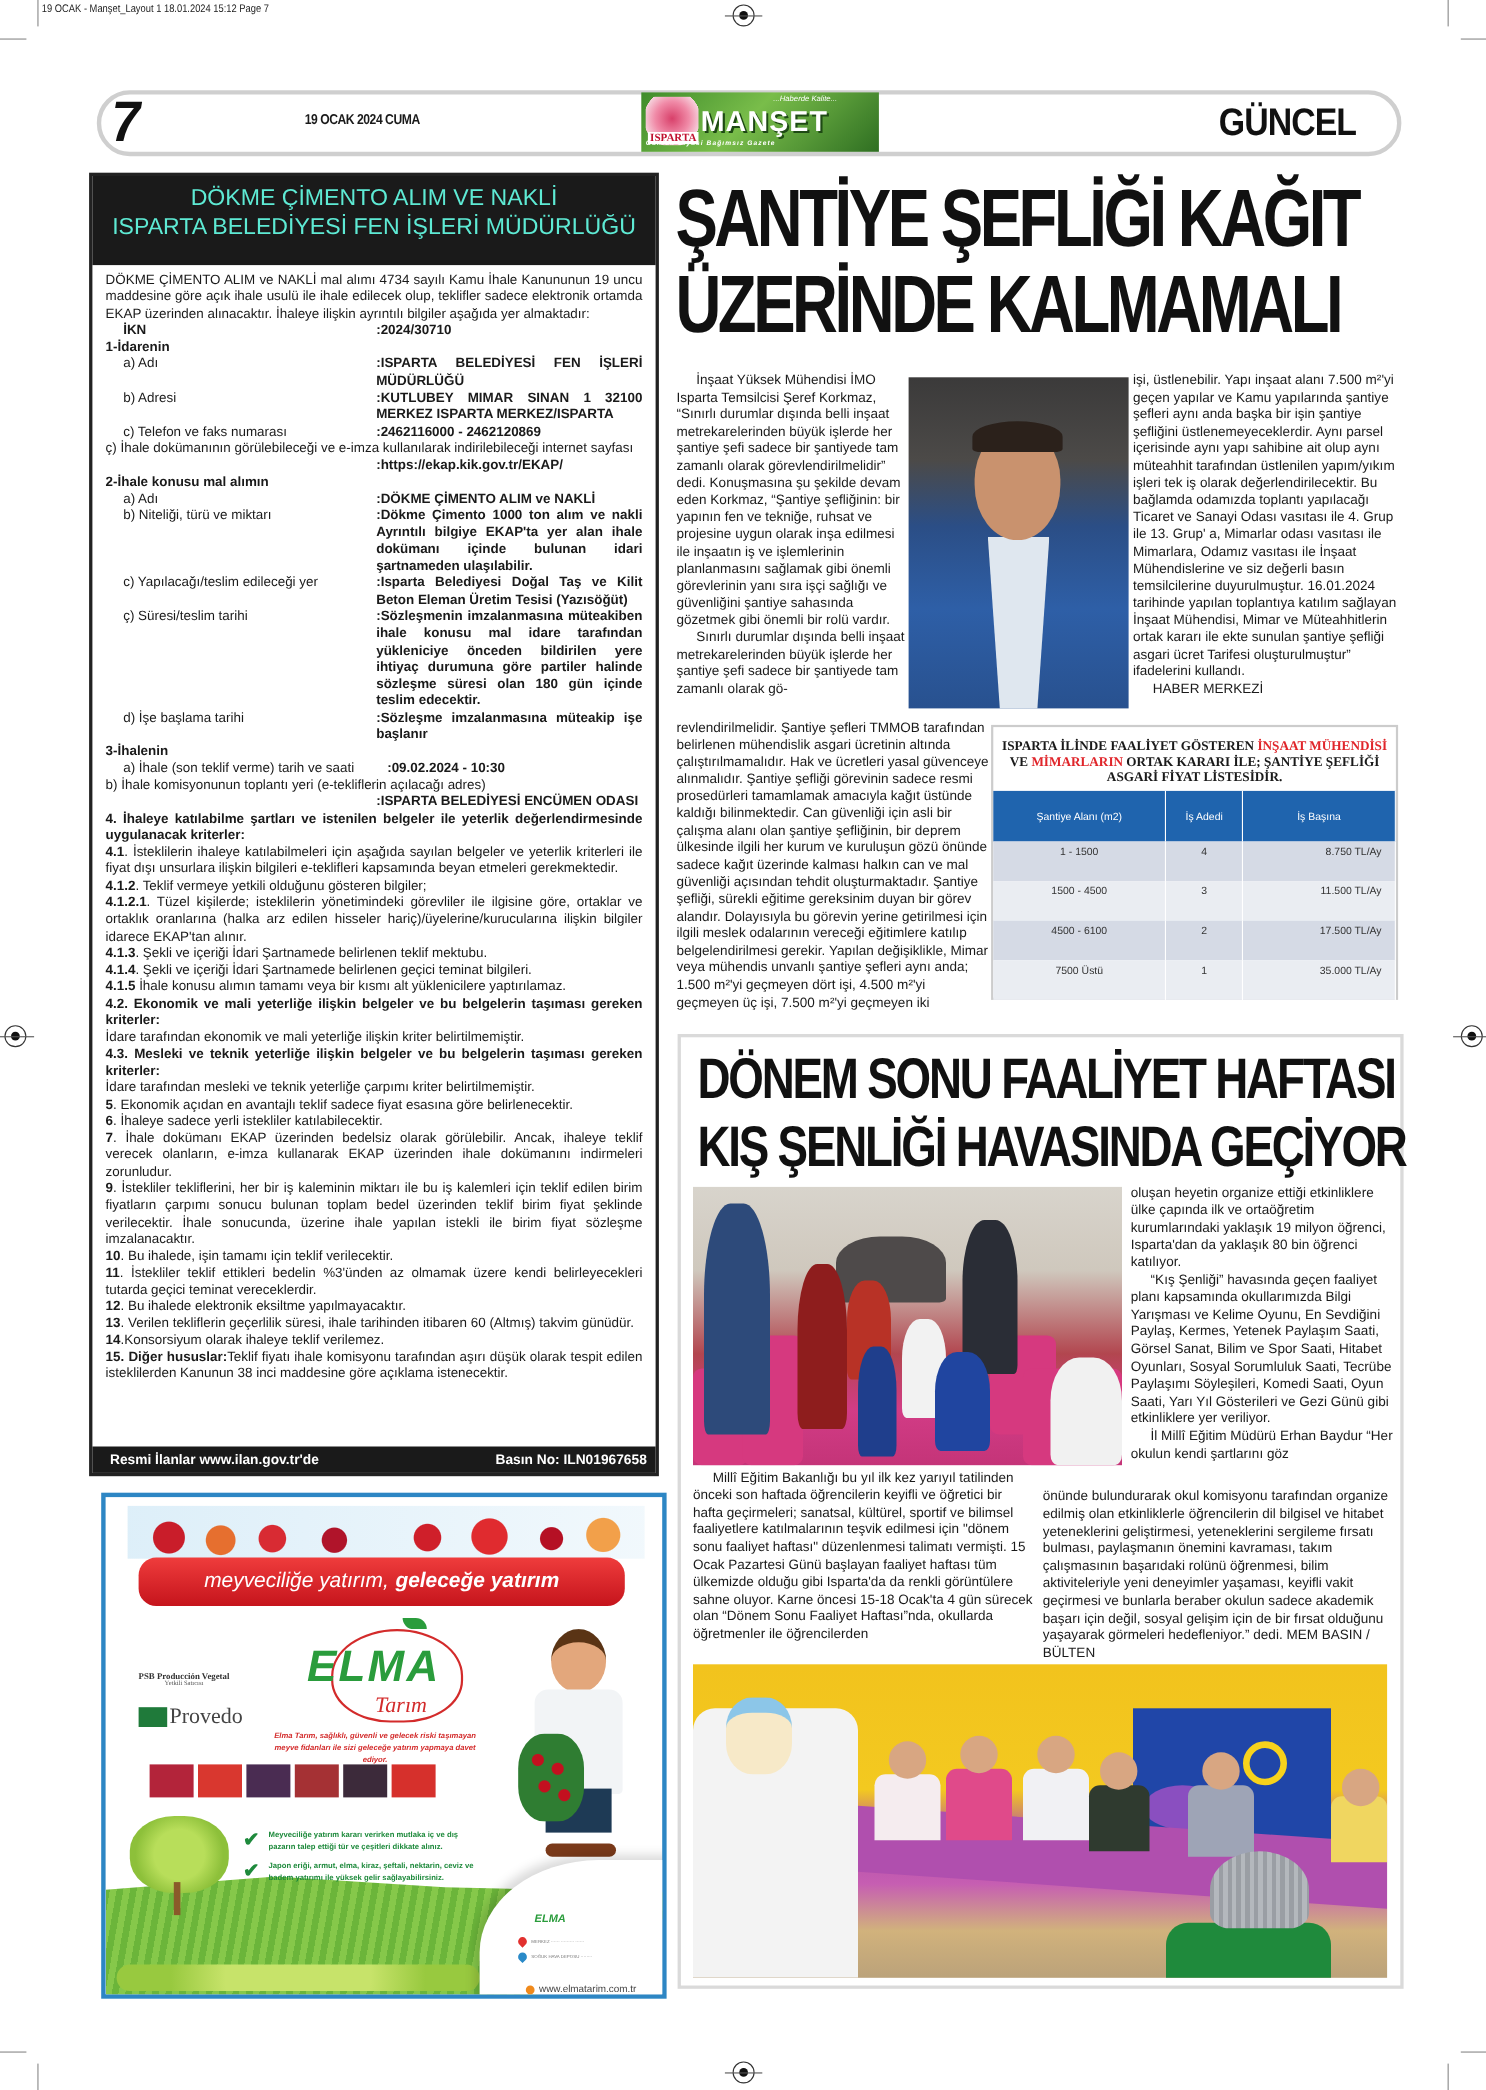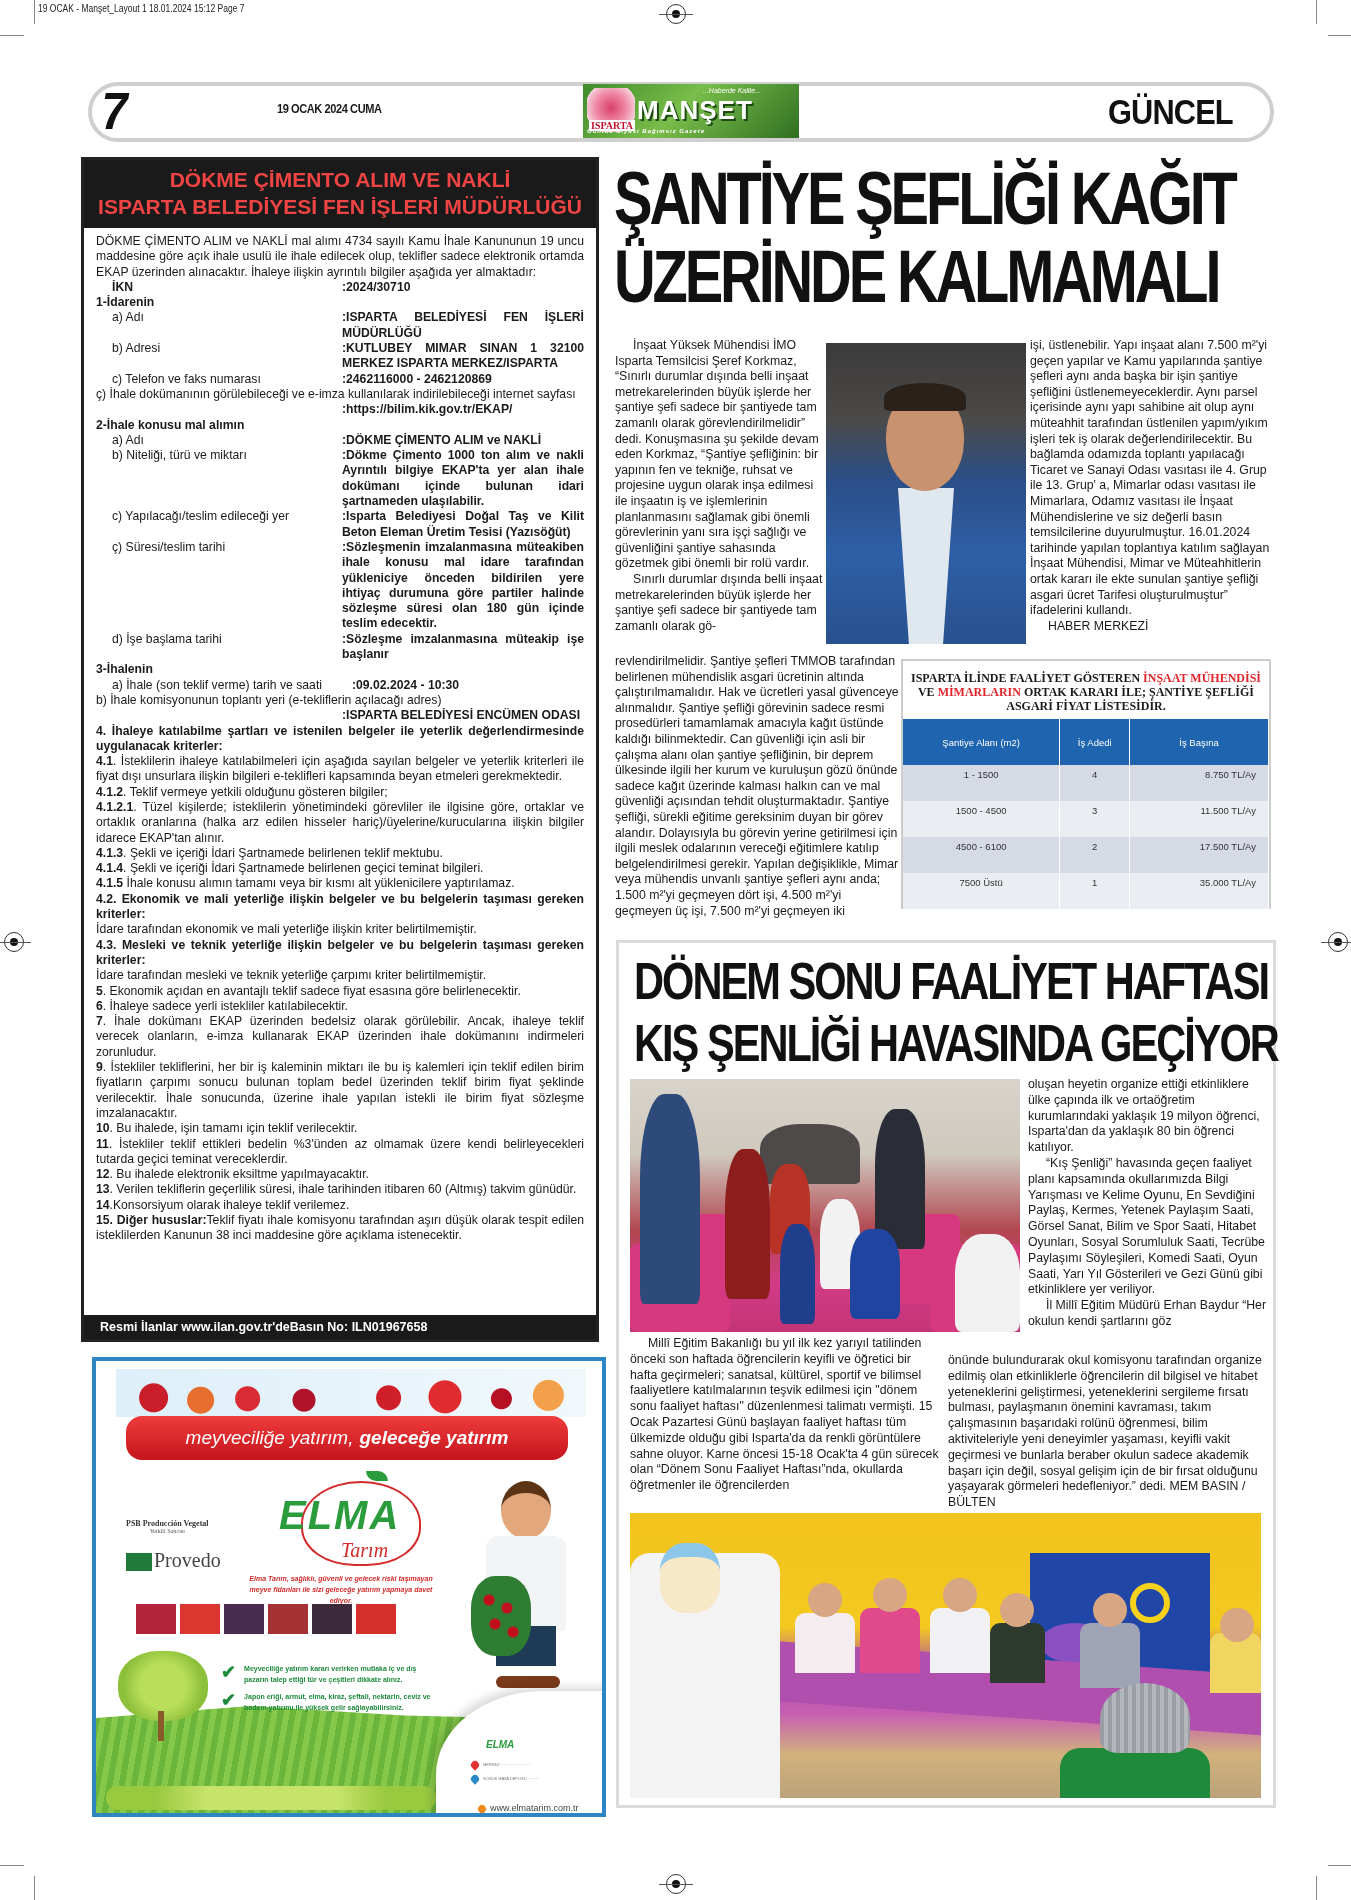--- a/index.html
+++ b/index.html
@@ -19,27 +19,27 @@
   .logo { position: absolute; left: 583px; top: 84px; width: 216px; height: 54px; background: linear-gradient(135deg, #3f8c2b 0%, #79bd4a 45%, #2f6f22 100%); overflow: hidden; }
   .logo-rose { position: absolute; left: 4px; top: 4px; width: 48px; height: 44px; background: radial-gradient(circle at 50% 45%, #d8406a 0%, #f08aa7 45%, #f6d0db 75%, transparent 76%); }
   .logo-isparta { position: absolute; left: 6px; top: 36px; font-family: "Liberation Serif", serif; font-size: 10px; font-weight: bold; color: #c0112f; background: #fff; padding: 0 2px; }
   .logo-manset { position: absolute; left: 54px; top: 6px; font-family: "Liberation Sans", sans-serif; font-weight: bold; font-size: 26px; color: #fff; letter-spacing: 1px; text-shadow: 2px 2px 0 #1e4a14; line-height: 40px; }
   .logo-tag { position: absolute; left: 120px; top: 3px; font-size: 7px; font-style: italic; color: #fff; }
   .logo-sub { position: absolute; left: 4px; top: 44px; font-size: 6px; color: #fff; letter-spacing: 1px; font-style: italic; font-weight: bold; }
   .section-name { position: absolute; left: 1108px; top: 92px; font-size: 35px; font-weight: bold; color: #111; letter-spacing: -1px; transform: scaleX(0.88); transform-origin: left; }
 
   
   .notice { position: absolute; left: 81px; top: 157px; width: 518px; height: 1185px; border: 3px solid #222; background: #fff; }
-  .notice-head { background: #1a1a1a; color: #ef4444; text-align: center; font-weight: bold; font-size: 21px; line-height: 27px; padding: 6px 4px 8px; }
+  .notice-head { background: #1a1a1a; color: #5eead4; text-align: center; font-weight: normal; font-size: 21px; line-height: 27px; padding: 6px 4px 21px; }
   .notice-body { padding: 6px 12px 0 12px; font-size: 12.2px; line-height: 15.3px; text-align: justify; }
   .row { display: flex; }
   .row .lbl { width: 230px; flex: 0 0 230px; margin-left: 16px; }
   .row .val { flex: 1; font-weight: bold; }
   .b { font-weight: bold; }
-  .notice-foot { position: absolute; left: 0; right: 0; bottom: 0; height: 24px; background: #1a1a1a; color: #fff; font-weight: bold; font-size: 12.5px; display: flex; align-items: center; padding: 0 8px 0 16px; }
+  .notice-foot { position: absolute; left: 0; right: 0; bottom: 0; height: 24px; background: #1a1a1a; color: #fff; font-weight: bold; font-size: 12.5px; display: flex; justify-content: space-between; align-items: center; padding: 0 8px 0 16px; }
 
   
   .ad { position: absolute; left: 92px; top: 1357px; width: 514px; height: 460px; border: 4px solid #2d86c4; background: #fff; overflow: hidden; }
   .ad-fruits { position: absolute; left: 20px; top: 8px; width: 470px; height: 48px; background: radial-gradient(circle at 8% 60%, #c91d2a 0 14px, transparent 15px), radial-gradient(circle at 18% 65%, #e66f2f 0 13px, transparent 14px), radial-gradient(circle at 28% 62%, #d82b33 0 12px, transparent 13px), radial-gradient(circle at 40% 65%, #b0142a 0 11px, transparent 12px), radial-gradient(circle at 58% 60%, #cf1f2a 0 12px, transparent 13px), radial-gradient(circle at 70% 58%, #e02b2f 0 16px, transparent 17px), radial-gradient(circle at 82% 62%, #b51024 0 10px, transparent 11px), radial-gradient(circle at 92% 55%, #f2a04a 0 15px, transparent 16px), linear-gradient(90deg, rgba(120,190,230,0.25), rgba(120,190,230,0.1)); }
   .ad-banner { position: absolute; left: 30px; top: 55px; width: 442px; height: 44px; border-radius: 16px; background: linear-gradient(180deg, #ef3c3c, #c5141c); color: #fff; display: flex; align-items: center; justify-content: center; font-size: 19px; font-style: italic; }
   .ad-banner b { margin-left: 6px; }
   .ad-psb { position: absolute; left: 30px; top: 158px; font-family: "Liberation Serif", serif; font-size: 8px; font-weight: bold; color: #333; }
   .ad-psb small { display: block; text-align: center; font-weight: normal; font-size: 6px; color: #555; }
   .ad-provedo { position: absolute; left: 30px; top: 188px; font-family: "Liberation Serif", serif; font-size: 20px; color: #444; }
   .ad-provedo span.sq { display: inline-block; width: 26px; height: 18px; background: #1f7a3a; vertical-align: middle; margin-right: 2px; }
@@ -163,21 +163,21 @@
         <span class="lbl">b) Adresi</span>
         <span class="val">:KUTLUBEY MIMAR SINAN 1 32100 MERKEZ ISPARTA MERKEZ/ISPARTA</span>
       </div>
     <div class="row">
         <span class="lbl">c) Telefon ve faks numarası</span>
         <span class="val">:2462116000 - 2462120869</span>
       </div>
     <div>ç) İhale dokümanının görülebileceği ve e-imza kullanılarak indirilebileceği internet sayfası</div>
     <div class="row">
         <span class="lbl"></span>
-        <span class="val">:https://bilim.kik.gov.tr/EKAP/</span>
+        <span class="val">:https://ekap.kik.gov.tr/EKAP/</span>
       </div>
     <div class="b">2-İhale konusu mal alımın</div>
     <div class="row">
         <span class="lbl">a) Adı</span>
         <span class="val">:DÖKME ÇİMENTO ALIM ve NAKLİ</span>
       </div>
     <div class="row">
         <span class="lbl">b) Niteliği, türü ve miktarı</span>
         <span class="val">:Dökme Çimento 1000 ton alım ve nakli Ayrıntılı bilgiye EKAP'ta yer alan ihale dokümanı içinde bulunan idari şartnameden ulaşılabilir.</span>
       </div>

